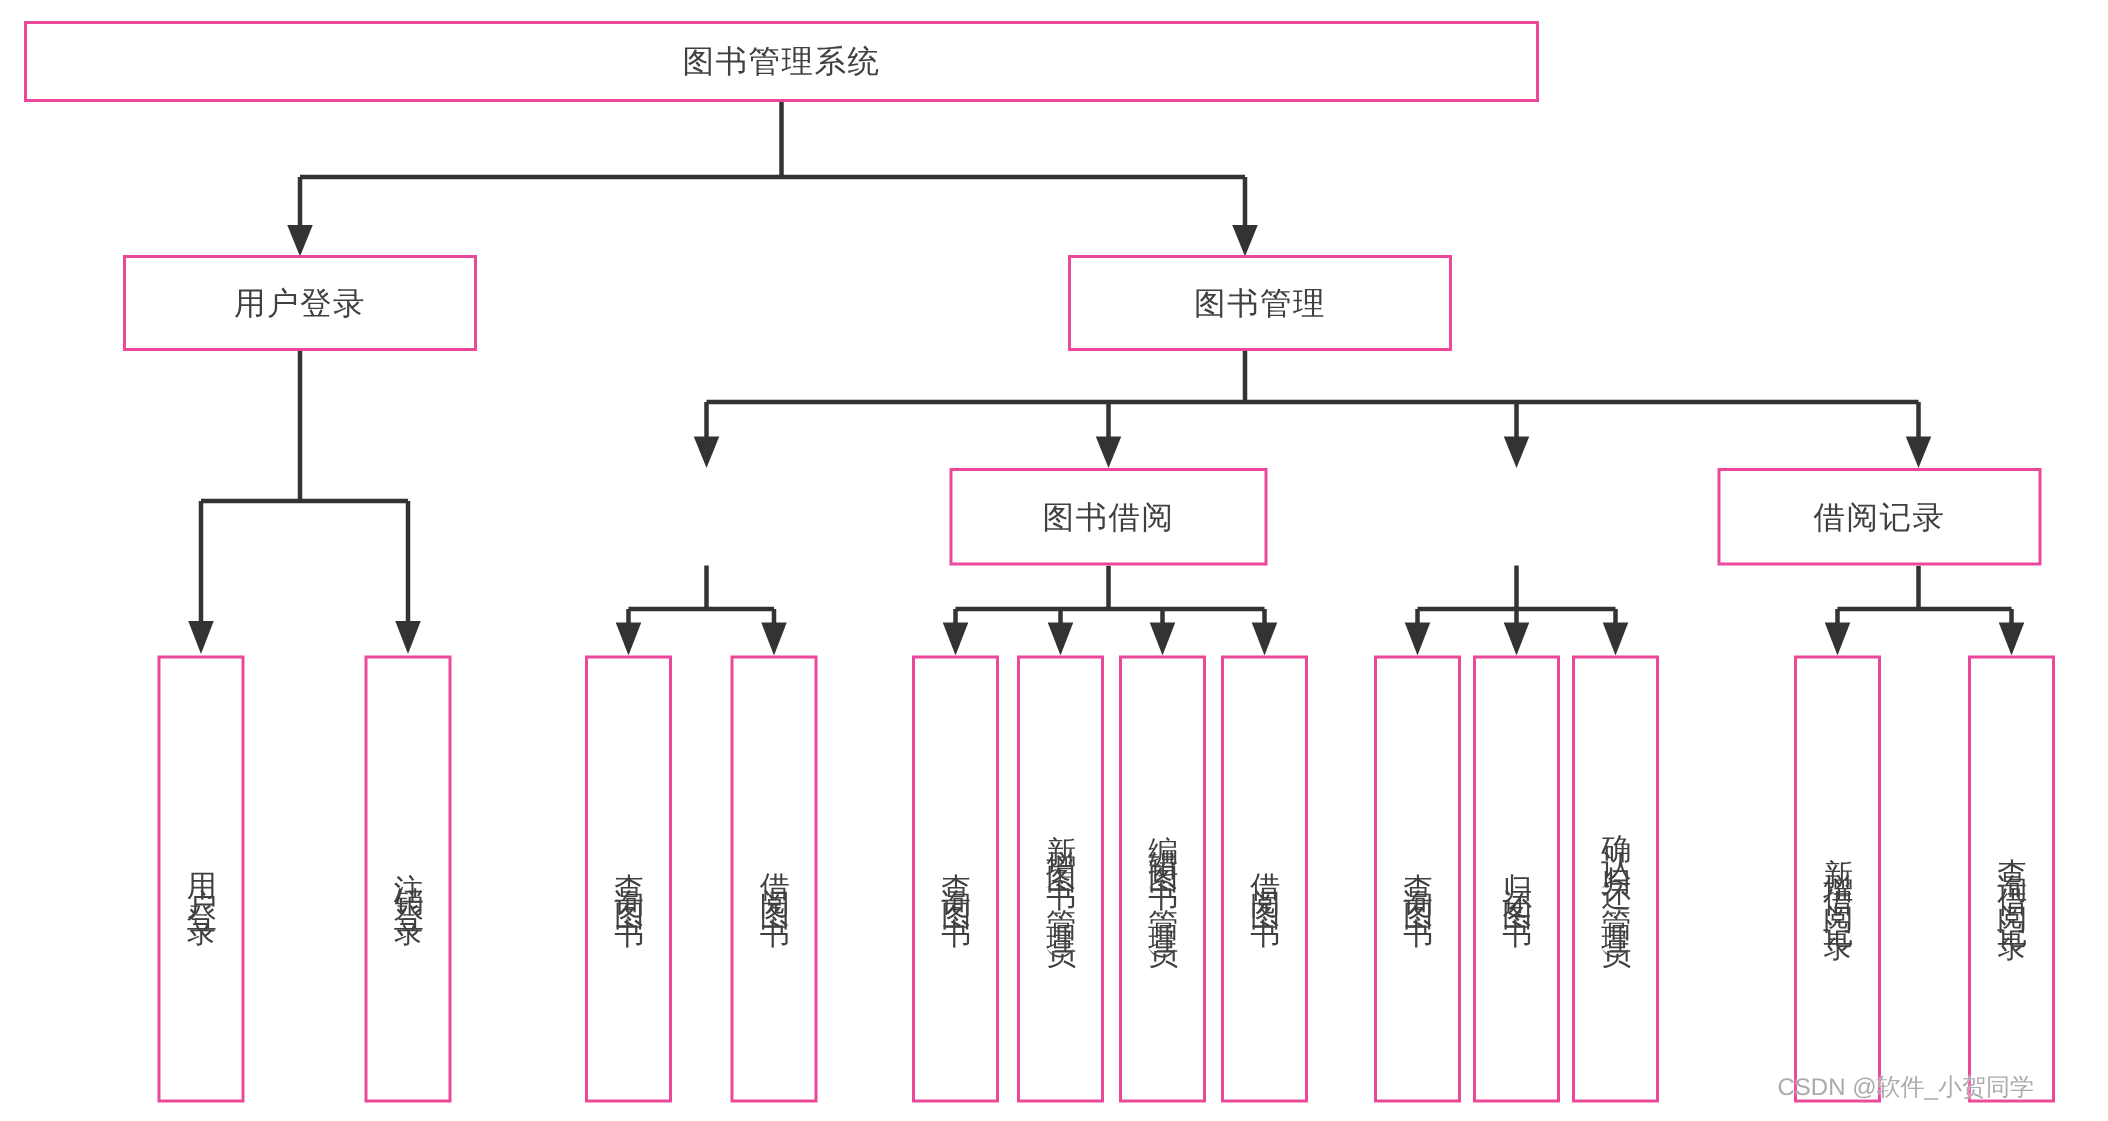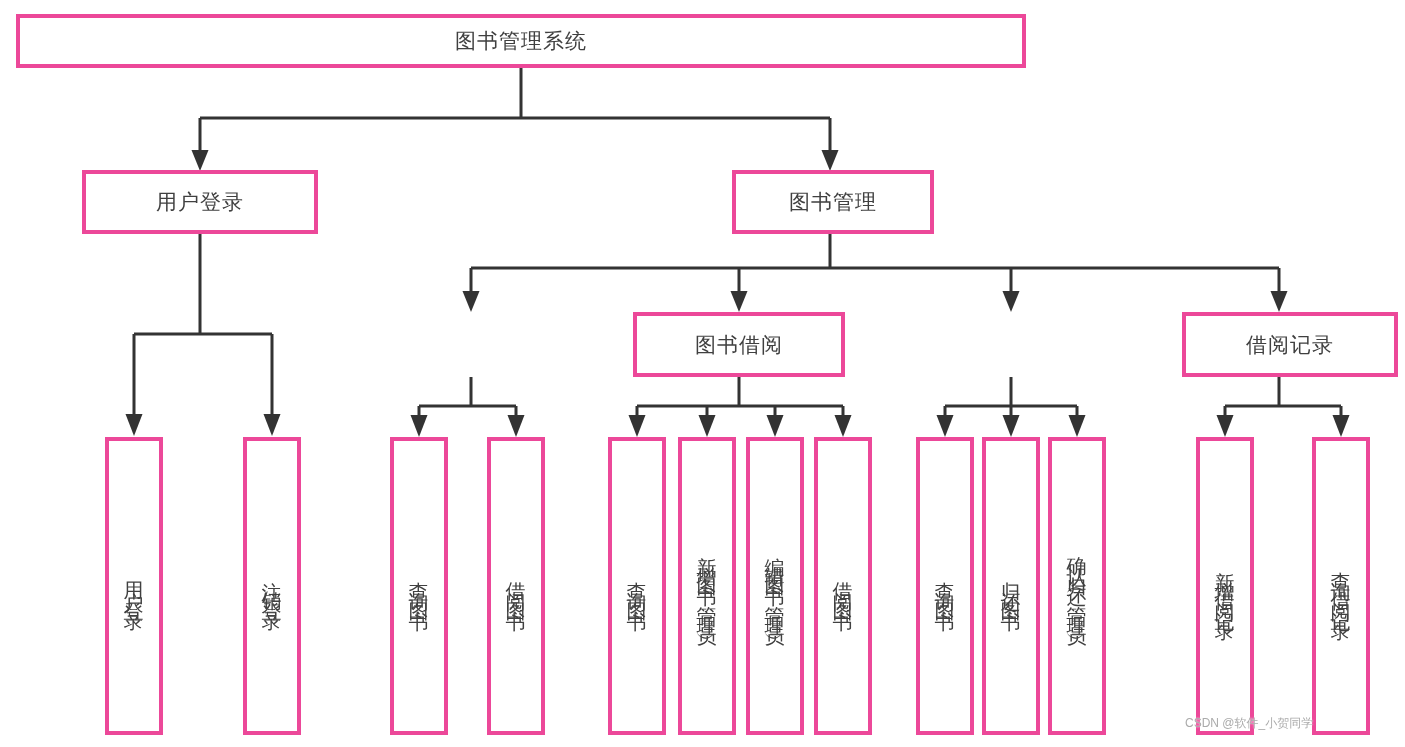--- a/index.html
+++ b/index.html
@@ -18,21 +18,21 @@
   #connectors {
     position: absolute;
     left: 0; top: 0;
     width: 1405px; height: 747px;
     z-index: 1;
   }
   .box {
     position: absolute;
     box-sizing: border-box;
     background: #ffffff;
-    border: 4px solid #ec4899;
+    border: 2px solid #ec4899;
     display: flex;
     align-items: center;
     justify-content: center;
     z-index: 2;
   }
   .box .lbl {
     color: #404040;
     font-size: 21px;
     letter-spacing: 1px;
     white-space: nowrap;
@@ -43,21 +43,21 @@
     font-size: 20px;
     letter-spacing: 10px;
     line-height: 1;
     white-space: normal;
   }
   .watermark {
     position: absolute;
     left: 1185px;
     top: 715px;
     z-index: 3;
-    font-size: 12px;
+    font-size: 16px;
     color: #ababab;
     text-shadow: 0 0 2px #ffffff;
     white-space: nowrap;
   }
 </style>
 </head>
 <body>
 
 <div id="stage">
 
@@ -101,28 +101,28 @@
     </g>
   </svg>
 
   <div class="box" style="left:16px; top:14px; width:1010px; height:54px;">
     <span class="lbl">图书管理系统</span>
   </div>
 
   <div class="box" style="left:82px; top:170px; width:236px; height:64px;">
     <span class="lbl">用户登录</span>
   </div>
-  <div class="box" style="left:732px; top:170px; width:202px; height:64px;">
+  <div class="box" style="left:712px; top:170px; width:256px; height:64px;">
     <span class="lbl">图书管理</span>
   </div>
 
   <div class="box" style="left:633px; top:312px; width:212px; height:65px;">
     <span class="lbl">图书借阅</span>
   </div>
-  <div class="box" style="left:1182px; top:312px; width:216px; height:65px;">
+  <div class="box" style="left:1145px; top:312px; width:216px; height:65px;">
     <span class="lbl">借阅记录</span>
   </div>
 
   <div class="box vbox" style="left:105px; top:437px; width:58px; height:298px;">
     <span class="lbl">用户登录</span>
   </div>
   <div class="box vbox" style="left:243px; top:437px; width:58px; height:298px;">
     <span class="lbl">注销登录</span>
   </div>
 

